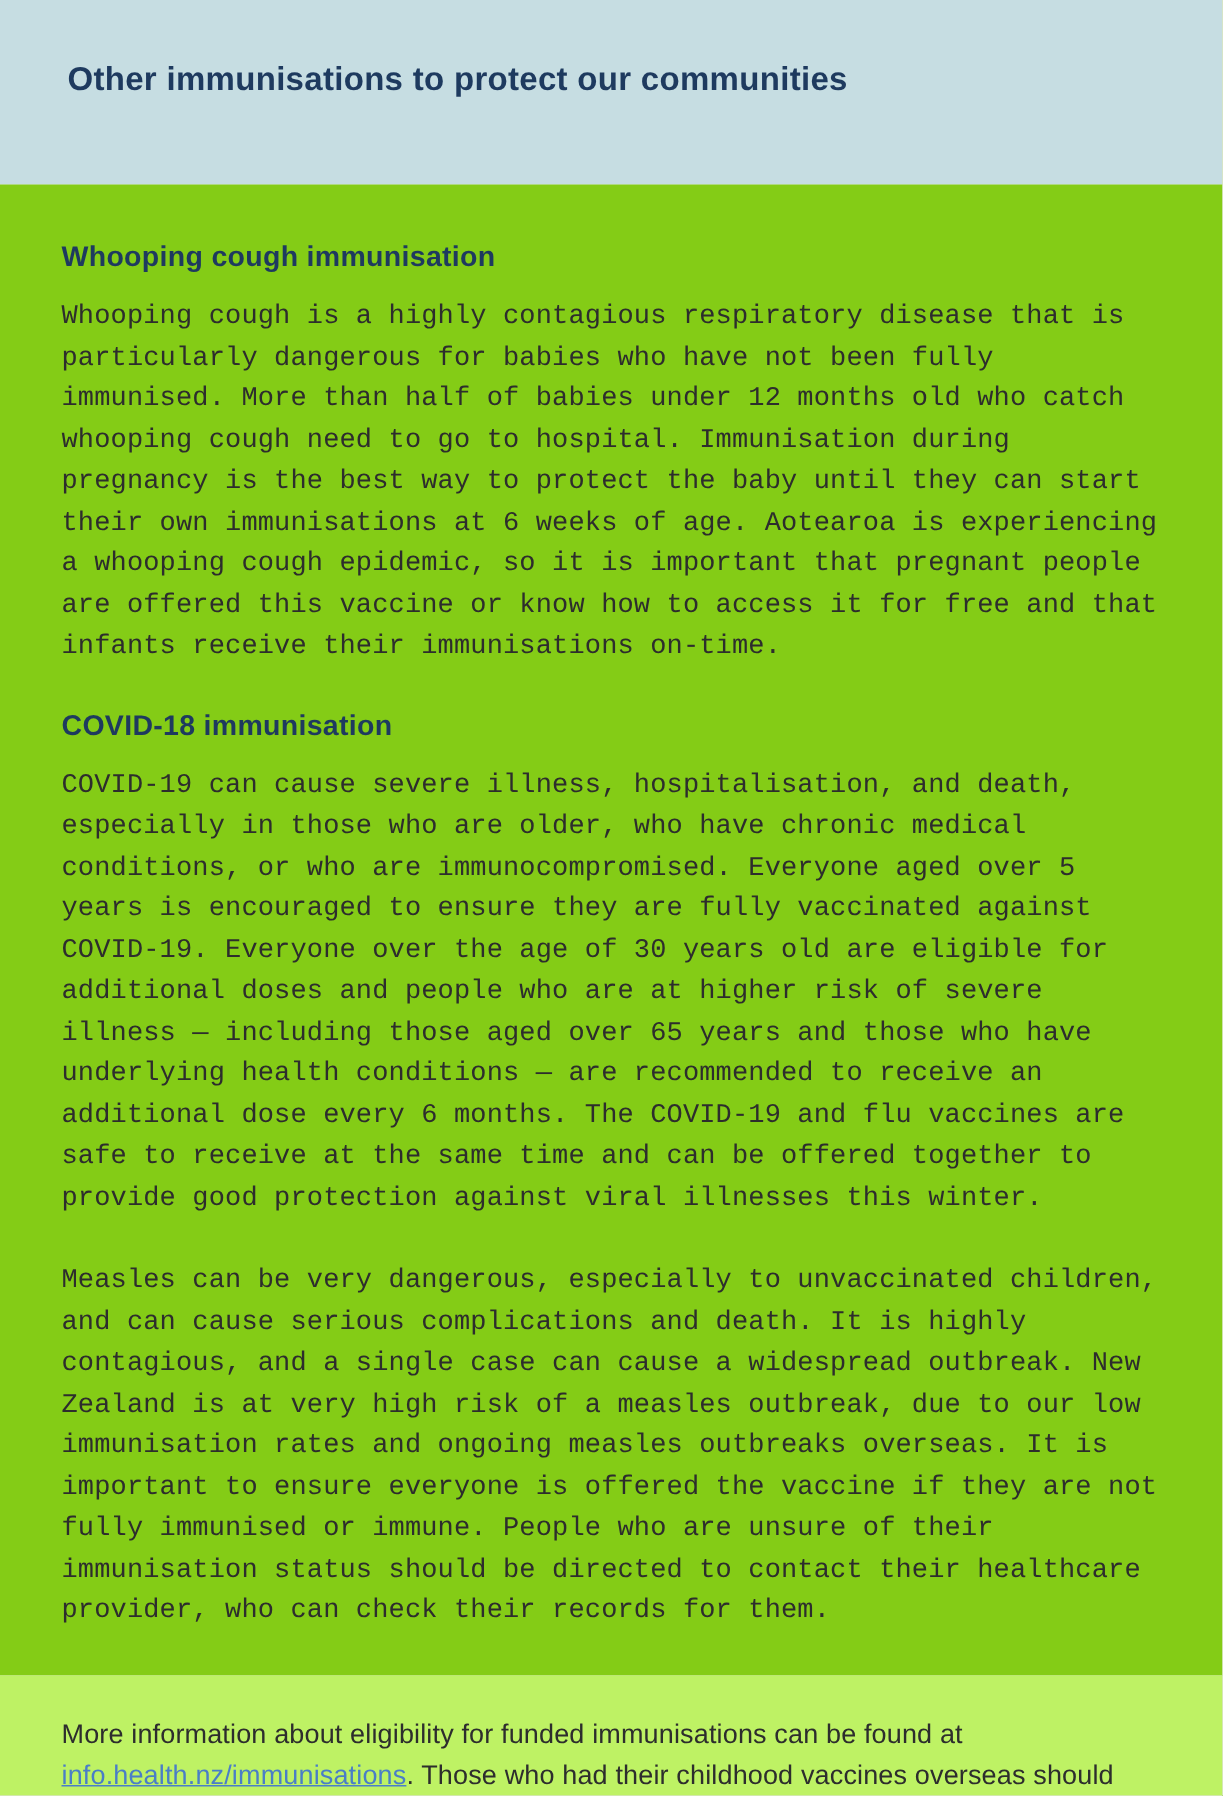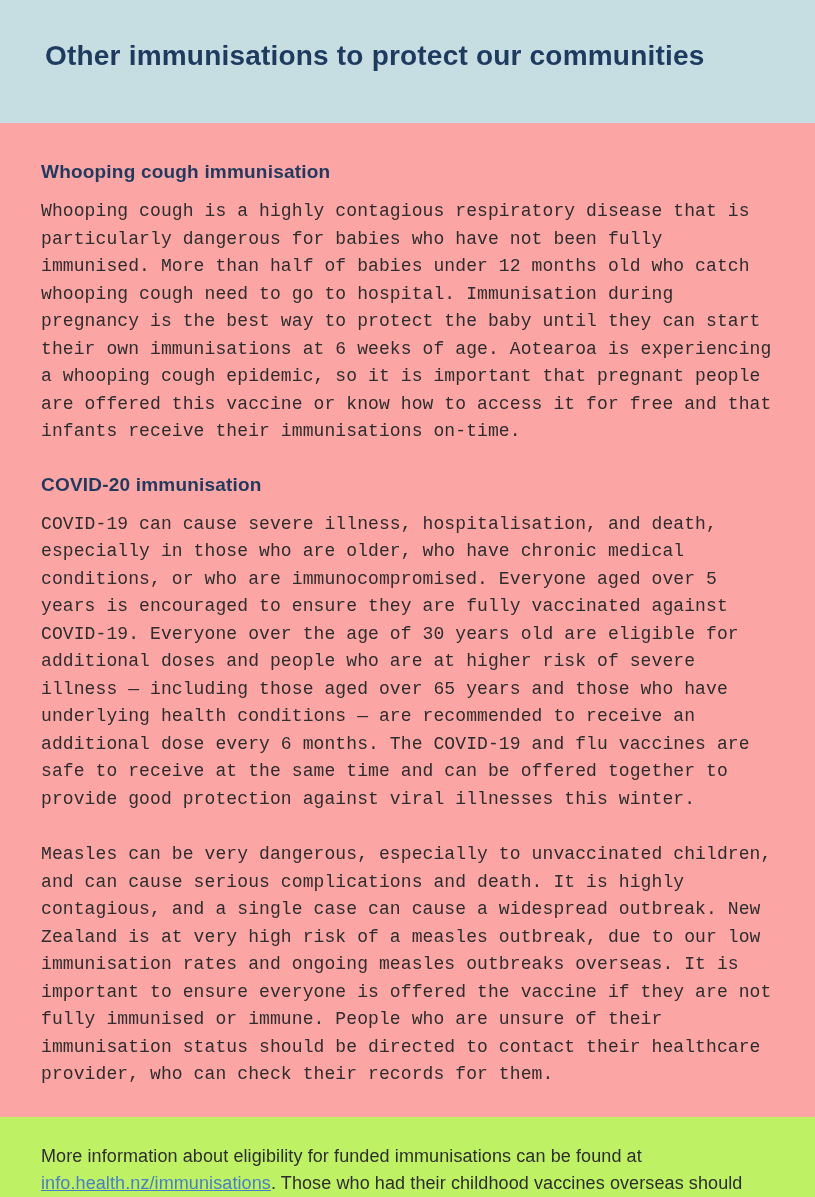--- a/index.html
+++ b/index.html
@@ -18,30 +18,30 @@
 
   
   .header-band {
     background: #c6dde2;
     height: 123px;
     flex: 0 0 auto;
     padding: 40px 45px 0 45px;
   }
   .page-title {
     color: #1e3a5f;
-    font-size: 28px;
+    font-size: 22px;
     font-weight: 700;
     letter-spacing: 0.2px;
     line-height: 1.15;
   }
 
   
   .content {
     flex: 1 1 auto;
-    background: #fca5a5;
+    background: #84cc16;
     padding: 38px 40px 0 41px;
   }
   .section { margin-bottom: 28px; }
   .section-heading {
     color: #1e3a5f;
     font-size: 19px;
     font-weight: 700;
     letter-spacing: 0.2px;
     margin-bottom: 15px;
   }
@@ -121,21 +121,21 @@
   </div>
 
   <div class="content">
 
     <div class="section">
       <h2 class="section-heading">Whooping cough immunisation</h2>
       <p class="section-body">Whooping cough is a highly contagious respiratory disease that is particularly dangerous for babies who have not been fully immunised. More than half of babies under 12 months old who catch whooping cough need to go to hospital. Immunisation during pregnancy is the best way to protect the baby until they can start their own immunisations at 6 weeks of age. Aotearoa is experiencing a whooping cough epidemic, so it is important that pregnant people are offered this vaccine or know how to access it for free and that infants receive their immunisations on-time.</p>
     </div>
 
     <div class="section">
-      <h2 class="section-heading">COVID-20 immunisation</h2>
+      <h2 class="section-heading">COVID-18 immunisation</h2>
       <p class="section-body">COVID-19 can cause severe illness, hospitalisation, and death, especially in those who are older, who have chronic medical conditions, or who are immunocompromised. Everyone aged over 5 years is encouraged to ensure they are fully vaccinated against COVID-19. Everyone over the age of 30 years old are eligible for additional doses and people who are at higher risk of severe illness — including those aged over 65 years and those who have underlying health conditions — are recommended to receive an additional dose every 6 months. The COVID-19 and flu vaccines are safe to receive at the same time and can be offered together to provide good protection against viral illnesses this winter.</p>
     </div>
 
     <div class="section">
       <p class="section-body">Measles can be very dangerous, especially to unvaccinated children, and can cause serious complications and death. It is highly contagious, and a single case can cause a widespread outbreak. New Zealand is at very high risk of a measles outbreak, due to our low immunisation rates and ongoing measles outbreaks overseas. It is important to ensure everyone is offered the vaccine if they are not fully immunised or immune. People who are unsure of their immunisation status should be directed to contact their healthcare provider, who can check their records for them.</p>
     </div>
 
   </div>
 
   <div class="footer-band">

